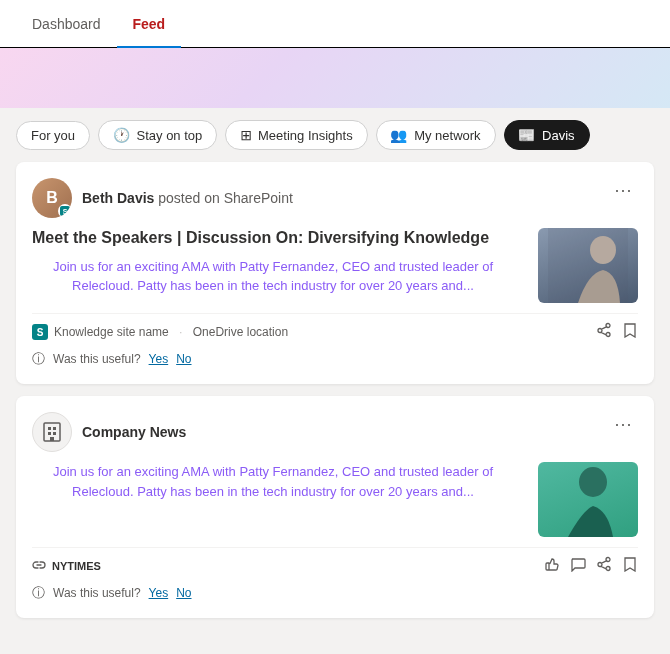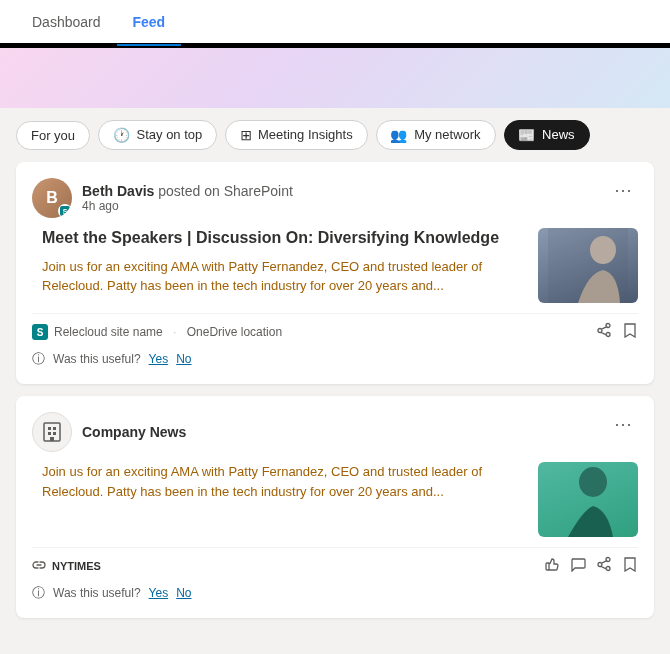--- a/index.html
+++ b/index.html
@@ -12,34 +12,34 @@
       font-size: 14px;
     }
 
     
     .top-nav {
       background: #fff;
       display: flex;
       align-items: center;
       padding: 0 16px;
       height: 48px;
-      border-bottom: 5px solid #000000;
+      border-bottom: 1px solid #000000;
     }
     .top-nav-item {
       padding: 0 16px;
       height: 48px;
       display: flex;
       align-items: center;
       cursor: pointer;
       font-size: 14px;
       color: #605e5c;
       position: relative;
     }
     .top-nav-item.active {
-      color: #3b82f6;
+      color: #b91c1c;
       font-weight: 600;
     }
     .top-nav-item.active::after {
       content: '';
       position: absolute;
       bottom: 0;
       left: 0;
       right: 0;
       height: 2px;
       background: #0078d4;
@@ -54,21 +54,21 @@
     
     .filter-tabs {
       display: flex;
       align-items: center;
       gap: 8px;
       padding: 12px 16px;
       background: transparent;
     }
     .filter-tab {
       display: flex;
-      align-items: flex-start;
+      align-items: center;
       gap: 6px;
       padding: 6px 14px;
       border-radius: 20px;
       border: 1px solid #d0d0d0;
       background: #fff;
       cursor: pointer;
       font-size: 13px;
       color: #323130;
       white-space: nowrap;
     }
@@ -165,36 +165,36 @@
       font-size: 18px;
       padding: 2px 6px;
       border-radius: 4px;
     }
 
     
     .card-body {
       display: flex;
       gap: 24px;
       margin-bottom: 10px;
-      margin-left: 10px;
     }
     .card-text {
       flex: 1;
     }
     .card-title {
       font-size: 16px;
       font-weight: 700;
       margin-bottom: 8px;
       color: #323130;
       line-height: 1.3;
     }
     .card-description {
       font-size: 13px;
-      color: #a16207;
+      color: #8b5cf6;
       line-height: 1.5;
+      text-align: center;
     }
     .card-image {
       width: 100px;
       height: 75px;
       border-radius: 6px;
       overflow: hidden;
       flex-shrink: 0;
     }
     .card-image-placeholder {
       width: 100%;
@@ -331,21 +331,21 @@
   <div class="filter-tab">
     <span class="tab-icon">⊞</span>
     <span>Meeting Insights</span>
   </div>
   <div class="filter-tab">
     <span class="tab-icon">👥</span>
     <span>My network</span>
   </div>
   <div class="filter-tab active">
     <span class="tab-icon">📰</span>
-    <span>News</span>
+    <span>Davis</span>
   </div>
 </div>
 
 <div class="feed-content">
 
   <div class="card">
     <div class="card-header">
       <div class="card-header-left">
         <div class="avatar">
           <div class="avatar-img">B</div>
@@ -354,21 +354,20 @@
               <rect width="10" height="10" rx="2" fill="#038387"></rect>
               <text x="5" y="8" text-anchor="middle" fill="white" font-size="7" font-weight="bold">S</text>
             </svg>
           </div>
         </div>
         <div class="card-meta">
           <div class="card-author">
             <span>Beth Davis</span>
             <span class="posted">posted on SharePoint</span>
           </div>
-          <div class="card-time">4h ago</div>
         </div>
       </div>
       <div class="more-btn">···</div>
     </div>
 
     <div class="card-body">
       <div class="card-text">
         <div class="card-title">Meet the Speakers | Discussion On: Diversifying Knowledge</div>
         <div class="card-description">Join us for an exciting AMA with Patty Fernandez, CEO and trusted leader of Relecloud. Patty has been in the tech industry for over 20 years and...</div>
       </div>
@@ -381,21 +380,21 @@
             <rect x="0" y="0" width="80" height="75" fill="rgba(80,90,110,0.15)" rx="0"></rect>
           </svg>
         </div>
       </div>
     </div>
 
     <div class="card-footer">
       <div class="card-source">
         <div class="source-left">
           <div class="source-icon">S</div>
-          <span>Relecloud site name</span>
+          <span>Knowledge site name</span>
           <span class="source-separator">·</span>
           <span>OneDrive location</span>
         </div>
         <div class="card-actions">
           <span class="action-icon" title="Share">
             <svg width="16" height="16" viewBox="0 0 16 16" fill="none">
                 <path d="M12 10.5a2 2 0 1 1-.001 4.001A2 2 0 0 1 12 10.5zm-8-4a2 2 0 1 1-.001 4.001A2 2 0 0 1 4 6.5zm8-5a2 2 0 1 1-.001 4.001A2 2 0 0 1 12 1.5zm-7.3 6.2l6.6-3.4m-6.6 5.8l6.6 3.4" stroke="#605e5c" stroke-width="1.3"></path>
               </svg>
           </span>
           <span class="action-icon" title="Save">

